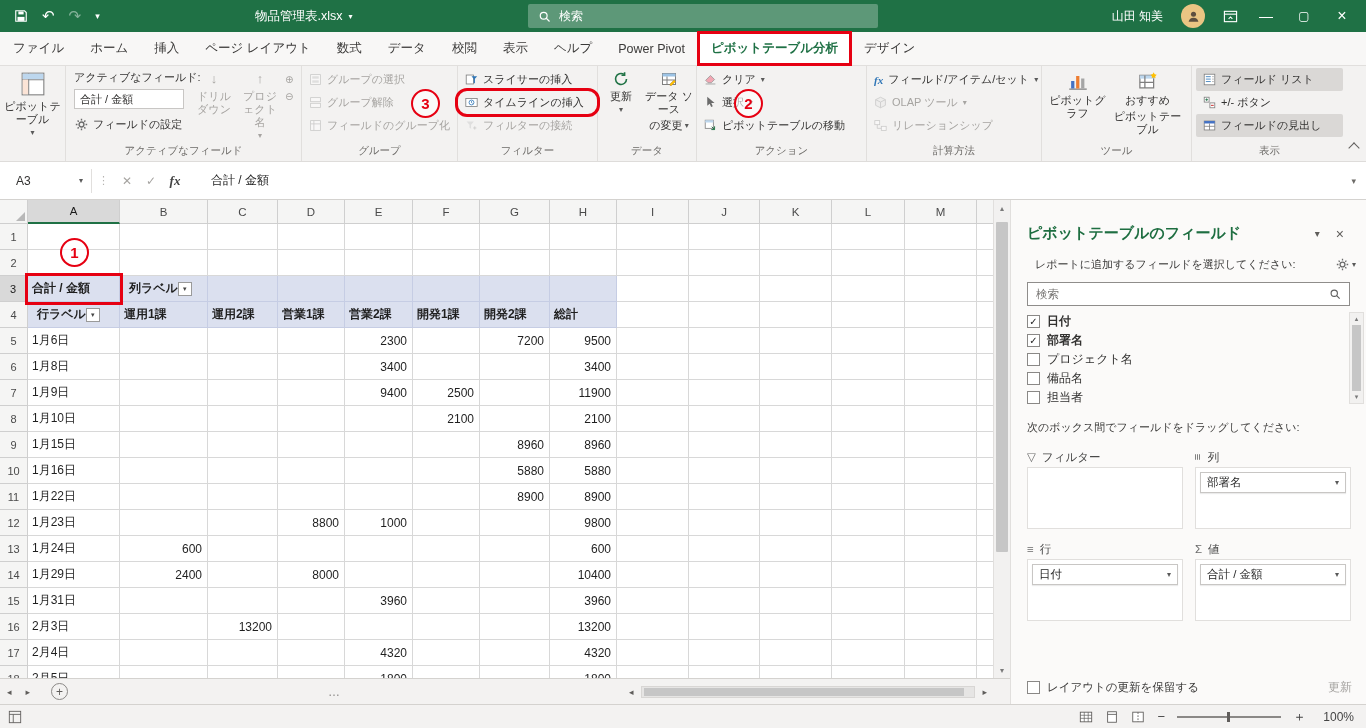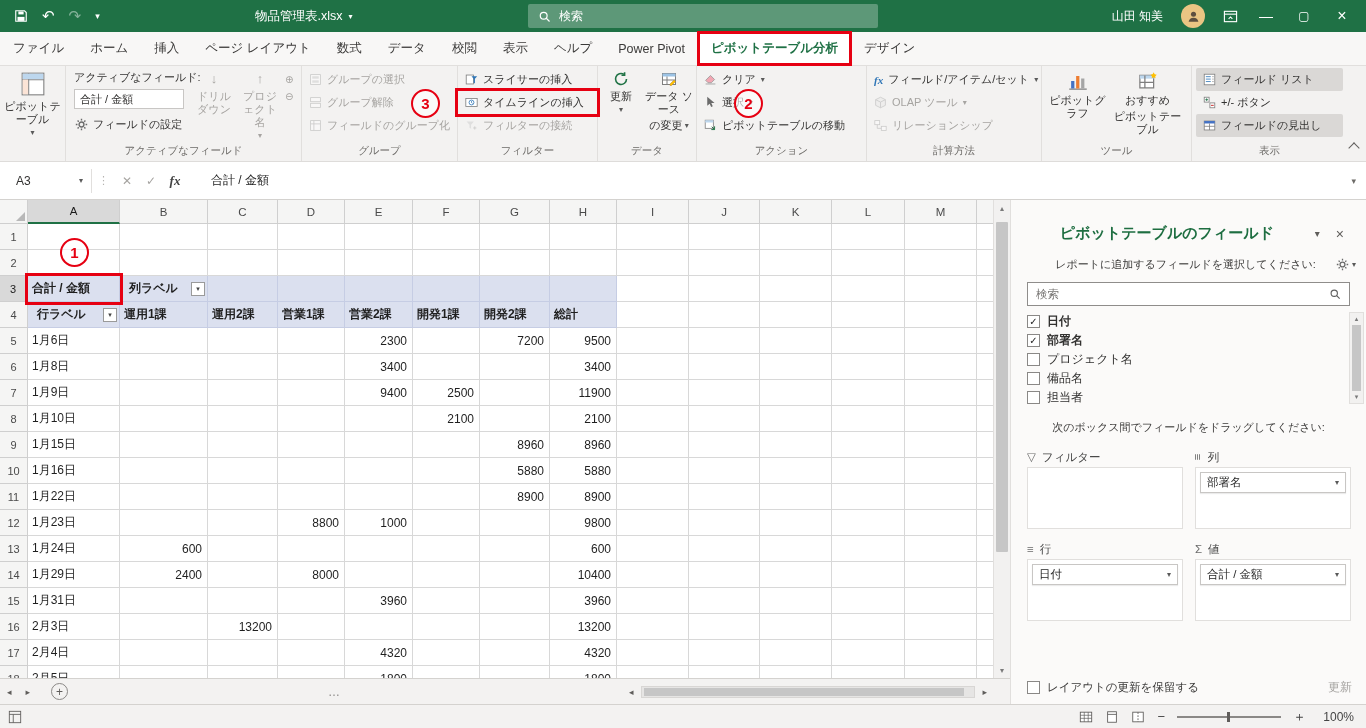--- a/index.html
+++ b/index.html
@@ -34,21 +34,21 @@
   .ribbon{position:absolute;left:0;top:66px;width:1366px;height:96px;background:var(--ribbon);border-bottom:1px solid #dedcda;display:flex;}
   .grp{position:relative;height:100%;border-right:1px solid var(--line);flex:none;}
   .glabel{position:absolute;bottom:3px;left:0;width:100%;text-align:center;font-size:10.5px;color:#6d6b68;white-space:nowrap;}
   .srow{display:flex;align-items:center;gap:5px;padding:0 7px;height:23px;font-size:11px;color:var(--ink);white-space:nowrap;}
   .srow.dis{color:var(--dim);}
   .srow.dis svg{opacity:.45;}
   .srow.hl{background:#dad8d6;border-radius:2px;}
   .bigbtn{display:flex;flex-direction:column;align-items:center;gap:3px;font-size:11px;line-height:1.2;text-align:center;padding-top:5px;color:var(--ink);}
   .bigbtn.dis{color:var(--dim);}
   .txtbox{width:110px;height:20px;background:#fff;border:1px solid #c8c6c4;font-size:11px;display:flex;align-items:center;padding:0 5px;white-space:nowrap;overflow:hidden;}
-  .anno-outline{outline:3px solid var(--red);outline-offset:0;position:relative;z-index:25;background:var(--ribbon);}
+  .anno-outline{outline:3px solid var(--red);outline-offset:0;position:relative;z-index:25;background:var(--ribbon);border-radius:9px;}
   .chev-up{width:8px;height:8px;border-left:1.6px solid #605e5c;border-top:1.6px solid #605e5c;transform:rotate(45deg);display:inline-block;}
   .collapse{position:absolute;right:8px;bottom:6px;}
   
   .fbar{position:absolute;left:0;top:162px;width:1366px;height:38px;background:#fff;border-bottom:1px solid #d4d2cf;display:flex;align-items:center;}
   .namebox{width:84px;height:24px;margin-left:8px;display:flex;align-items:center;justify-content:space-between;padding:0 8px;border-right:1px solid var(--line);font-size:12px;}
   .fdots{color:#b5b3b0;margin:0 6px;font-size:11px;}
   .fico{width:24px;text-align:center;color:#a6a4a1;font-size:12px;}
   .fx{font-family:"Liberation Serif","DejaVu Serif",serif;font-style:italic;font-weight:700;color:#444;font-size:13px;}
   .fcontent{margin-left:24px;font-size:12px;color:#1f1f1f;}
   .fexpand{position:absolute;right:10px;color:#6d6b68;font-size:9px;}
@@ -60,21 +60,21 @@
   .colh{height:24px;background:var(--hdrbg);border-right:1px solid #cfcfcf;border-bottom:1px solid #cfcfcf;display:flex;align-items:center;justify-content:center;font-size:11.5px;color:#4a4a4a;flex:none;}
   .colh.sel{background:var(--hdrsel);border-bottom:2px solid var(--green);color:#1c1c1c;}
   .colh.filler,.cell.filler{width:16px;border-right:none;}
   .grow{display:flex;height:26px;}
   .rowh{width:28px;background:var(--hdrbg);border-right:1px solid #cfcfcf;border-bottom:1px solid #cfcfcf;display:flex;align-items:center;justify-content:center;font-size:11px;color:#4a4a4a;flex:none;}
   .rowh.sel{background:var(--hdrsel);border-right:2px solid var(--green);color:#1c1c1c;}
   .cell{border-right:1px solid var(--grid);border-bottom:1px solid var(--grid);display:flex;align-items:center;padding-left:4px;font-size:12px;color:#1f1f1f;flex:none;overflow:hidden;white-space:nowrap;}
   .cell.pfill{background:var(--pivot);border-color:var(--pivotline);}
   .cell.b{font-weight:700;}
   .cell.num{justify-content:flex-end;padding-right:5px;padding-left:0;}
-  .cell.withdd{justify-content:space-between;padding-right:2px;padding-left:9px;}
+  .cell.withdd{justify-content:flex-start;padding-right:2px;padding-left:9px;}
   .dd{width:14px;height:14px;background:#fff;border:1px solid #9a9a9a;color:#444;font-size:7px;display:inline-flex;align-items:center;justify-content:center;flex:none;}
   .anno-a3{outline:3px solid var(--red);z-index:20;position:relative;}
   
   .vscroll{position:absolute;left:993px;top:200px;width:17px;height:478px;background:#f2f1f0;border-left:1px solid var(--line);}
   .vscroll .arr{height:16px;display:flex;align-items:center;justify-content:center;color:#7a7a7a;font-size:8px;}
   .vthumb{position:absolute;left:2px;top:22px;width:12px;height:330px;background:#c6c6c6;border-radius:1px;}
   .varr-b{position:absolute;bottom:0;left:0;width:100%;}
   
   .sheetbar{position:absolute;left:0;top:678px;width:1010px;height:26px;background:var(--ribbon);border-top:1px solid #d4d2cf;display:flex;align-items:center;}
   .snav{color:#5f5d5b;font-size:9px;padding:0 7px;}
@@ -88,21 +88,21 @@
   .hthumb{position:absolute;left:2px;top:1px;height:8px;width:320px;background:#c6c6c6;}
   
   .statusbar{position:absolute;left:0;top:704px;width:1366px;height:24px;background:var(--ribbon);border-top:1px solid #d4d2cf;display:flex;align-items:center;}
   .sb-left{padding-left:8px;display:flex;align-items:center;}
   .sb-right{position:absolute;right:12px;display:flex;align-items:center;gap:12px;}
   .zoomtrack{width:104px;height:2px;background:#8a8886;position:relative;}
   .zoomthumb{position:absolute;left:50px;top:-4px;width:3px;height:10px;background:#605e5c;}
   .zoomsign{font-size:13px;color:#444;}
   .zoomlabel{font-size:12px;color:#444;width:36px;text-align:right;}
   
-  .pane{position:absolute;left:1010px;top:200px;width:356px;height:504px;background:#fbfaf9;border-left:1px solid var(--line);text-align:center;}
+  .pane{position:absolute;left:1010px;top:200px;width:356px;height:504px;background:#fbfaf9;border-left:1px solid var(--line);}
   .pane-title{display:flex;align-items:center;padding:24px 14px 0 16px;}
   .pane-title .t{font-size:15px;font-weight:700;color:var(--green-dk);flex:1;}
   .pane-ico{color:#5f5d5b;font-size:10px;padding:0 8px;}
   .pane-sub{display:flex;align-items:center;padding:14px 10px 0 16px;font-size:11px;color:#3b3a39;}
   .pane-sub .s{flex:1;margin-left:8px;}
   .gearbtn{display:flex;align-items:center;gap:3px;}
   .psearch{margin:10px 16px 0;height:24px;border:1px solid #8f8d8b;background:#fff;display:flex;align-items:center;padding:0 8px;font-size:11.5px;color:#767472;justify-content:space-between;}
   .fieldlist{margin:6px 2px 0 16px;height:92px;overflow:hidden;position:relative;background:#fbfaf9;padding-right:18px;}
   .fitem{display:flex;align-items:center;gap:7px;height:19px;font-size:12px;}
   .cb{width:13px;height:13px;border:1px solid #8a8886;background:#fff;display:inline-flex;align-items:center;justify-content:center;font-size:10px;color:#1f1f1f;flex:none;}

